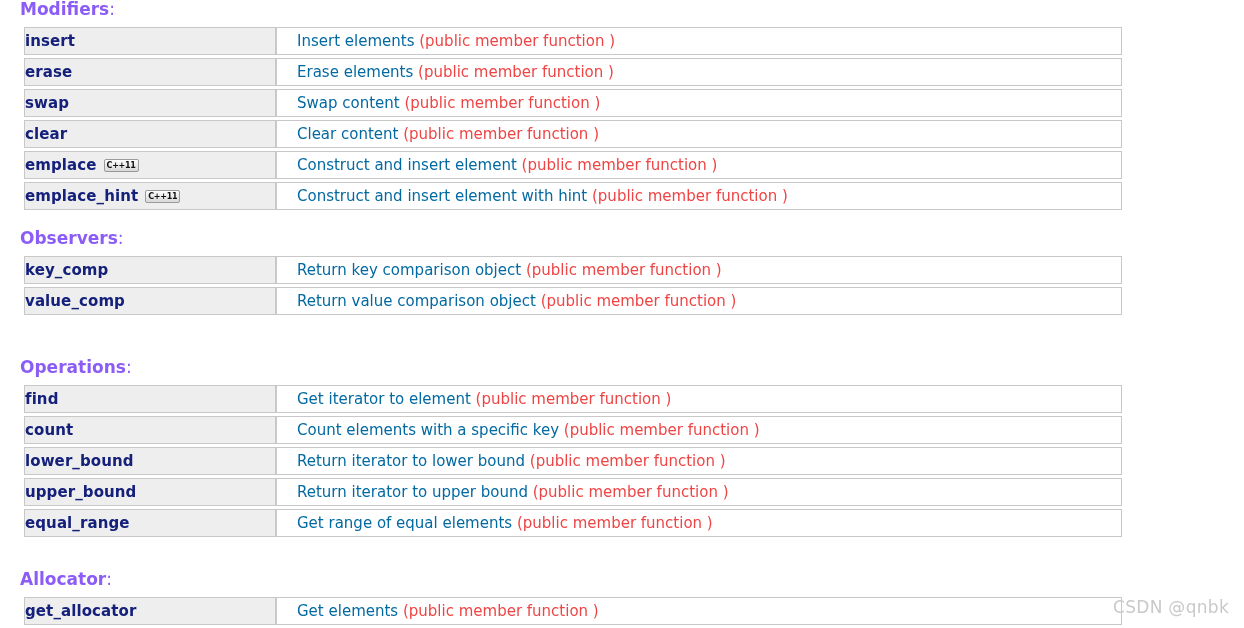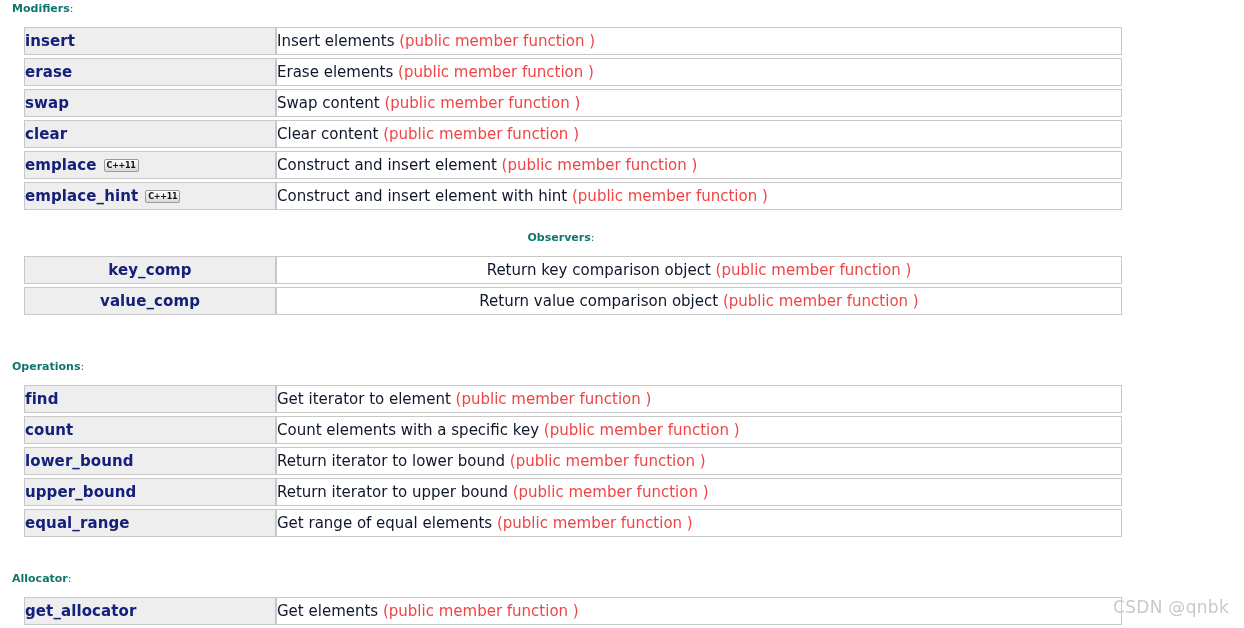--- a/index.html
+++ b/index.html
@@ -25,23 +25,23 @@
   }
 
   .section {
     position: absolute;
     left: 0;
     width: 1110px;
   }
 
   .section-title {
     font-weight: bold;
-    font-size: 11px;
-    color: #0f766e;
-    padding-left: 12px;
+    font-size: 17px;
+    color: #8b5cf6;
+    padding-left: 20px;
     margin: 0 0 6px 0;
     line-height: 18px;
     white-space: nowrap;
   }
   .section-title .colon {
     font-weight: normal;
   }
 
   table.member-table {
     border-collapse: separate;
@@ -78,21 +78,22 @@
 
   .member-link {
     color: #14207a;
     font-weight: bold;
     text-decoration: none;
     font-size: 15px;
     letter-spacing: 0.1px;
   }
 
   .desc-text {
-    color: #0f172a;
+    color: #0369a1;
+    padding-left: 20px;
   }
 
   .desc-kind {
     color: #ef4444;
   }
 
   .cpp11-badge {
     display: inline-block;
     vertical-align: 2px;
     margin-left: 7px;
@@ -149,21 +150,21 @@
               <td class="name-cell"><a class="member-link" href="#">emplace</a><span class="cpp11-badge">C++11</span></td>
               <td class="desc-cell"><span class="desc-text">Construct and insert element </span><span class="desc-kind">(public member function )</span></td>
             </tr>
             <tr>
               <td class="name-cell"><a class="member-link" href="#">emplace_hint</a><span class="cpp11-badge">C++11</span></td>
               <td class="desc-cell"><span class="desc-text">Construct and insert element with hint </span><span class="desc-kind">(public member function )</span></td>
             </tr>
           </tbody>
         </table>
       </div>
-      <div class="section" style="top: 229px; text-align: center;">
+      <div class="section" style="top: 229px;">
         <div class="section-title"><span>Observers</span><span class="colon">:</span></div>
         <table class="member-table">
           <tbody>
             <tr>
               <td class="name-cell"><a class="member-link" href="#">key_comp</a></td>
               <td class="desc-cell"><span class="desc-text">Return key comparison object </span><span class="desc-kind">(public member function )</span></td>
             </tr>
             <tr>
               <td class="name-cell"><a class="member-link" href="#">value_comp</a></td>
               <td class="desc-cell"><span class="desc-text">Return value comparison object </span><span class="desc-kind">(public member function )</span></td>

